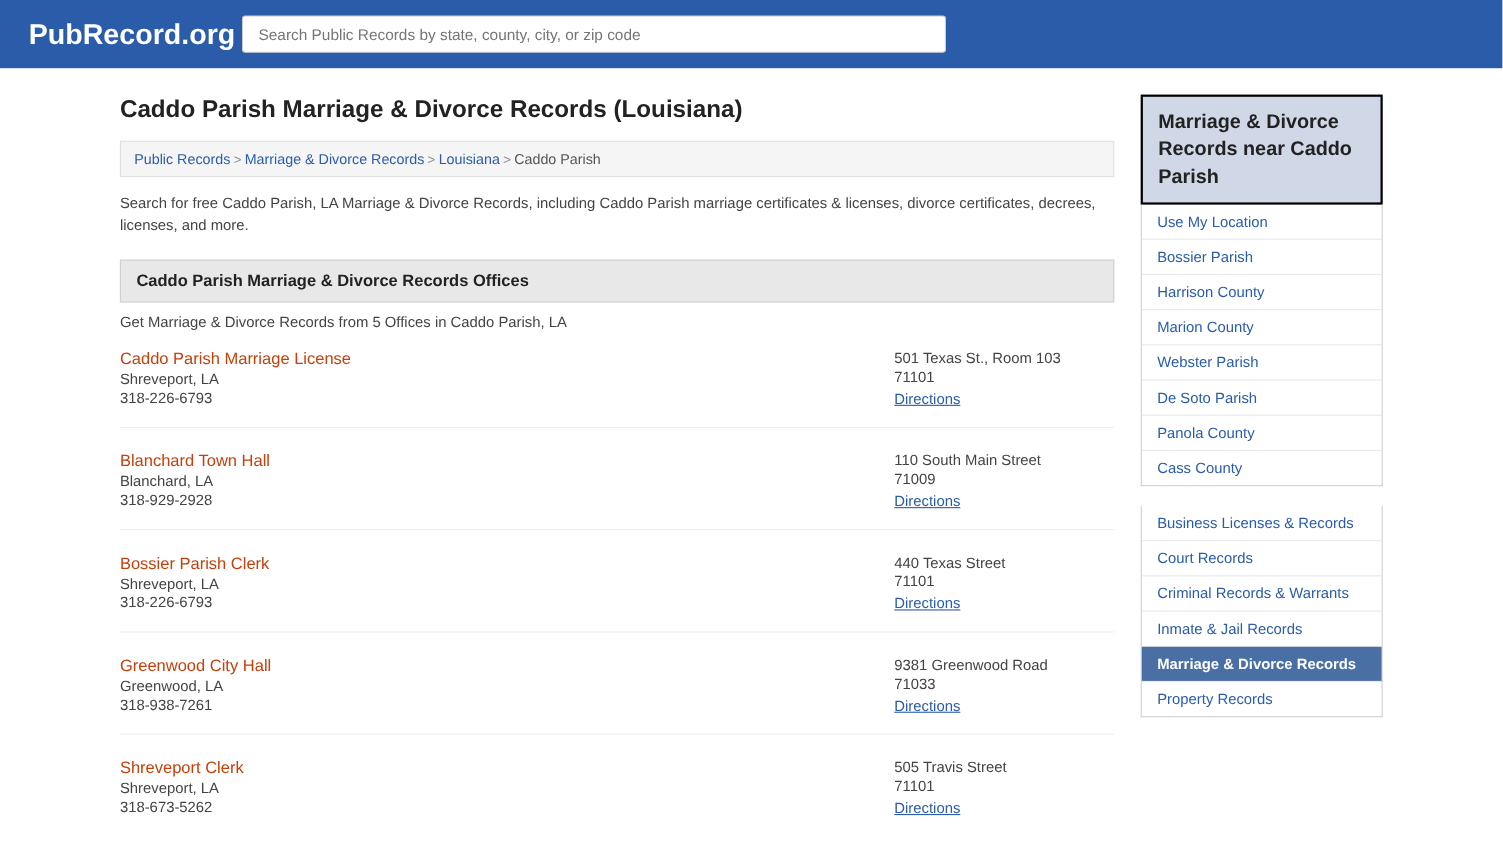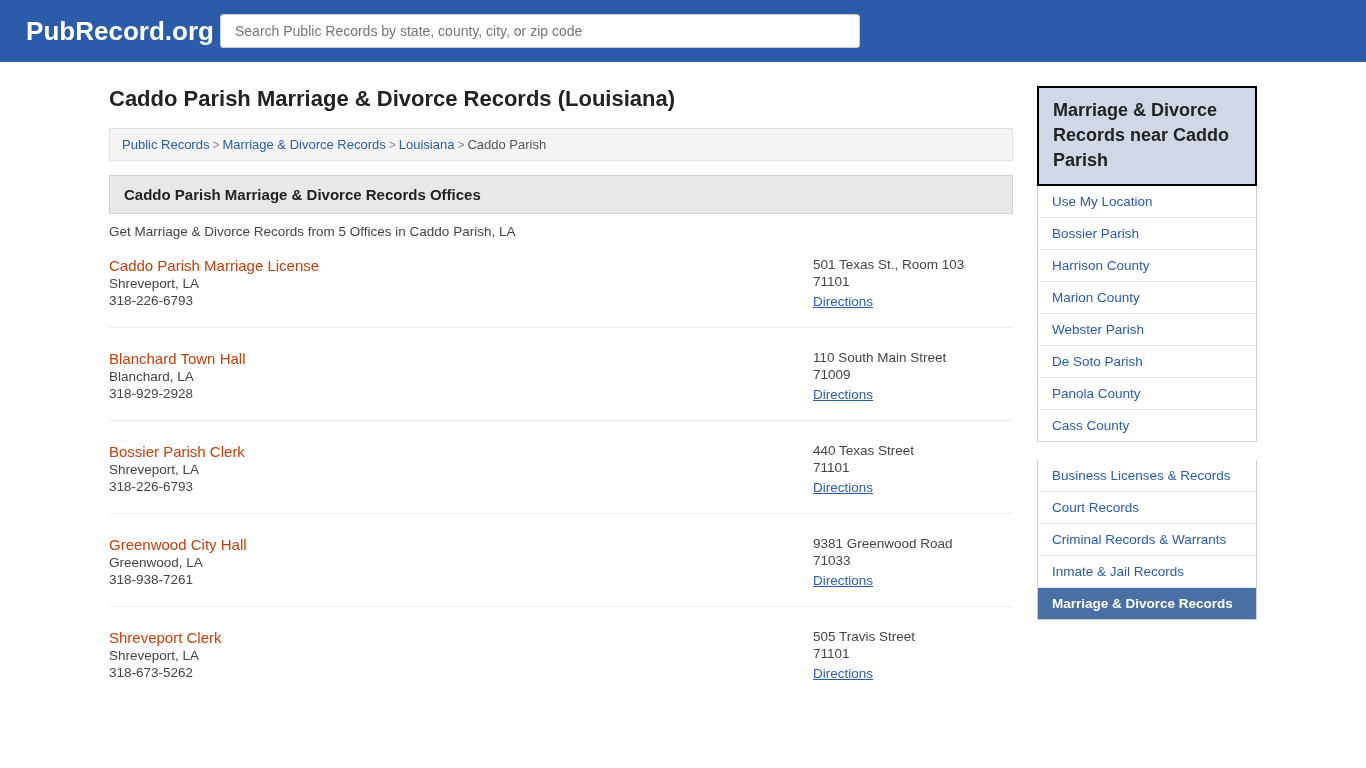--- a/index.html
+++ b/index.html
@@ -210,20 +210,21 @@
     <div id="breadcrumb">
       <a class="breadcrumb-link">Public Records</a>
       <span class="breadcrumb-sep">&gt;</span>
       <a class="breadcrumb-link">Marriage &amp; Divorce Records</a>
       <span class="breadcrumb-sep">&gt;</span>
       <a class="breadcrumb-link">Louisiana</a>
       <span class="breadcrumb-sep">&gt;</span>
       <span class="breadcrumb-current">Caddo Parish</span>
     </div>
 
+    <p id="page-desc">Search for free Caddo Parish, LA Marriage &amp; Divorce Records, including Caddo Parish marriage certificates &amp; licenses, divorce certificates, decrees, licenses, and more.</p>
 
     <div class="section-header">Caddo Parish Marriage &amp; Divorce Records Offices</div>
     <p class="offices-desc">Get Marriage &amp; Divorce Records from 5 Offices in Caddo Parish, LA</p>
 
     <div id="offices-list">
         <div class="office-entry">
       <div class="office-layout">
         <div class="office-left">
           <div class="office-name">Caddo Parish Marriage License</div>
           <div class="office-city">Shreveport, LA</div>
@@ -309,16 +310,17 @@
         <li>Panola County</li>
         <li>Cass County</li>
       </ul>
 
     <ul class="sidebar-list" id="public-records-list">
         <li>Business Licenses &amp; Records</li>
         <li>Court Records</li>
         <li>Criminal Records &amp; Warrants</li>
         <li>Inmate &amp; Jail Records</li>
         <li class="active">Marriage &amp; Divorce Records</li>
+        <li>Property Records</li>
       </ul>
 
   </div>
 </div>
 
 </body></html>

